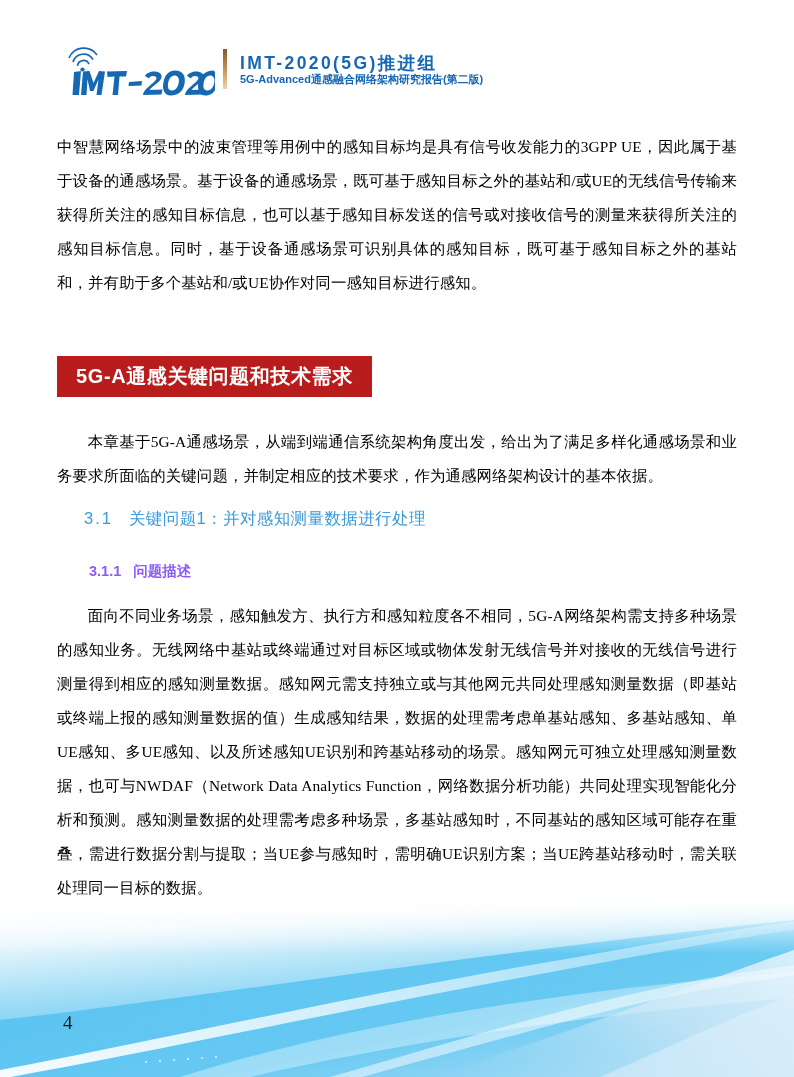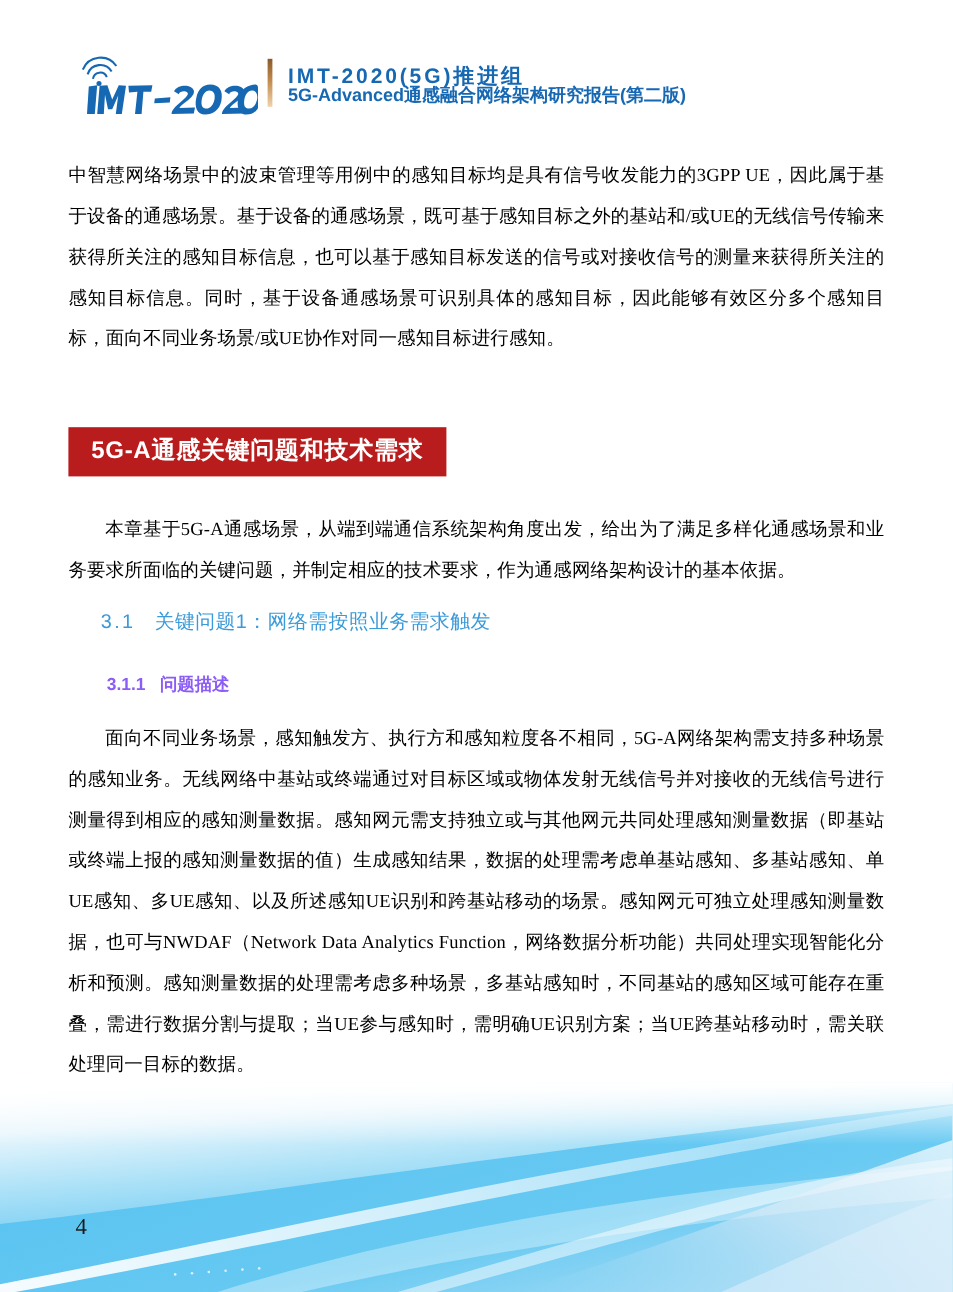--- a/index.html
+++ b/index.html
@@ -66,21 +66,21 @@
     font-size: 17.5px;
     font-weight: bold;
     color: #1668b3;
     letter-spacing: 2.4px;
     line-height: 20px;
     white-space: nowrap;
   }
 
   .header-subtitle {
     font-family: "Liberation Sans", "DejaVu Sans", sans-serif;
-    font-size: 15px;
+    font-size: 11px;
     font-weight: bold;
     color: #1668b3;
     letter-spacing: 0px;
     line-height: 13px;
     margin-top: 0;
     white-space: nowrap;
   }
 
   
   .content {
@@ -218,36 +218,36 @@
     <div class="logo-divider"></div>
 
     <div class="header-text">
       <div class="header-title">IMT-2020(5G)推进组</div>
       <div class="header-subtitle">5G-Advanced通感融合网络架构研究报告(第二版)</div>
     </div>
   </div>
 
   <div class="content">
 
-    <p class="body-para">中智慧网络场景中的波束管理等用例中的感知目标均是具有信号收发能力的3GPP UE，因此属于基于设备的通感场景。基于设备的通感场景，既可基于感知目标之外的基站和/或UE的无线信号传输来获得所关注的感知目标信息，也可以基于感知目标发送的信号或对接收信号的测量来获得所关注的感知目标信息。同时，基于设备通感场景可识别具体的感知目标，因此能够有效区分多个感知目标，面向不同业务场景/或UE协作对同一感知目标进行感知。</p>
+    <p class="body-para">中智慧网络场景中的波束管理等用例中的感知目标均是具有信号收发能力的3GPP UE，因此属于基于设备的通感场景。基于设备的通感场景，既可基于感知目标之外的基站和/或UE的无线信号传输来获得所关注的感知目标信息，也可以基于感知目标发送的信号或对接收信号的测量来获得所关注的感知目标信息。同时，基于设备通感场景可识别具体的感知目标，既可基于感知目标之外的基站和，并有助于多个基站和/或UE协作对同一感知目标进行感知。</p>
 
     <div class="spacer-lg"></div>
 
     <div class="section-banner-wrap">
       <div class="section-banner">5G-A通感关键问题和技术需求</div>
     </div>
 
     <div class="spacer-md"></div>
 
     <p class="body-para indent">本章基于5G-A通感场景，从端到端通信系统架构角度出发，给出为了满足多样化通感场景和业务要求所面临的关键问题，并制定相应的技术要求，作为通感网络架构设计的基本依据。</p>
 
     <div class="spacer-sm"></div>
 
     <div class="h2-heading">
-      <span class="num">3.1</span><span class="sep"></span><span>关键问题1：网络需按照业务需求触发</span>
+      <span class="num">3.1</span><span class="sep"></span><span>关键问题1：并对感知测量数据进行处理</span>
     </div>
 
     <div class="spacer-sm"></div>
 
     <div class="h3-heading">
       <span>3.1.1</span><span class="sep"></span><span>问题描述</span>
     </div>
 
     <p class="body-para indent">面向不同业务场景，感知触发方、执行方和感知粒度各不相同，5G-A网络架构需支持多种场景的感知业务。无线网络中基站或终端通过对目标区域或物体发射无线信号并对接收的无线信号进行测量得到相应的感知测量数据。感知网元需支持独立或与其他网元共同处理感知测量数据（即基站或终端上报的感知测量数据的值）生成感知结果，数据的处理需考虑单基站感知、多基站感知、单UE感知、多UE感知、以及所述感知UE识别和跨基站移动的场景。感知网元可独立处理感知测量数据，也可与NWDAF（Network Data Analytics Function，网络数据分析功能）共同处理实现智能化分析和预测。感知测量数据的处理需考虑多种场景，多基站感知时，不同基站的感知区域可能存在重叠，需进行数据分割与提取；当UE参与感知时，需明确UE识别方案；当UE跨基站移动时，需关联处理同一目标的数据。</p>
 

